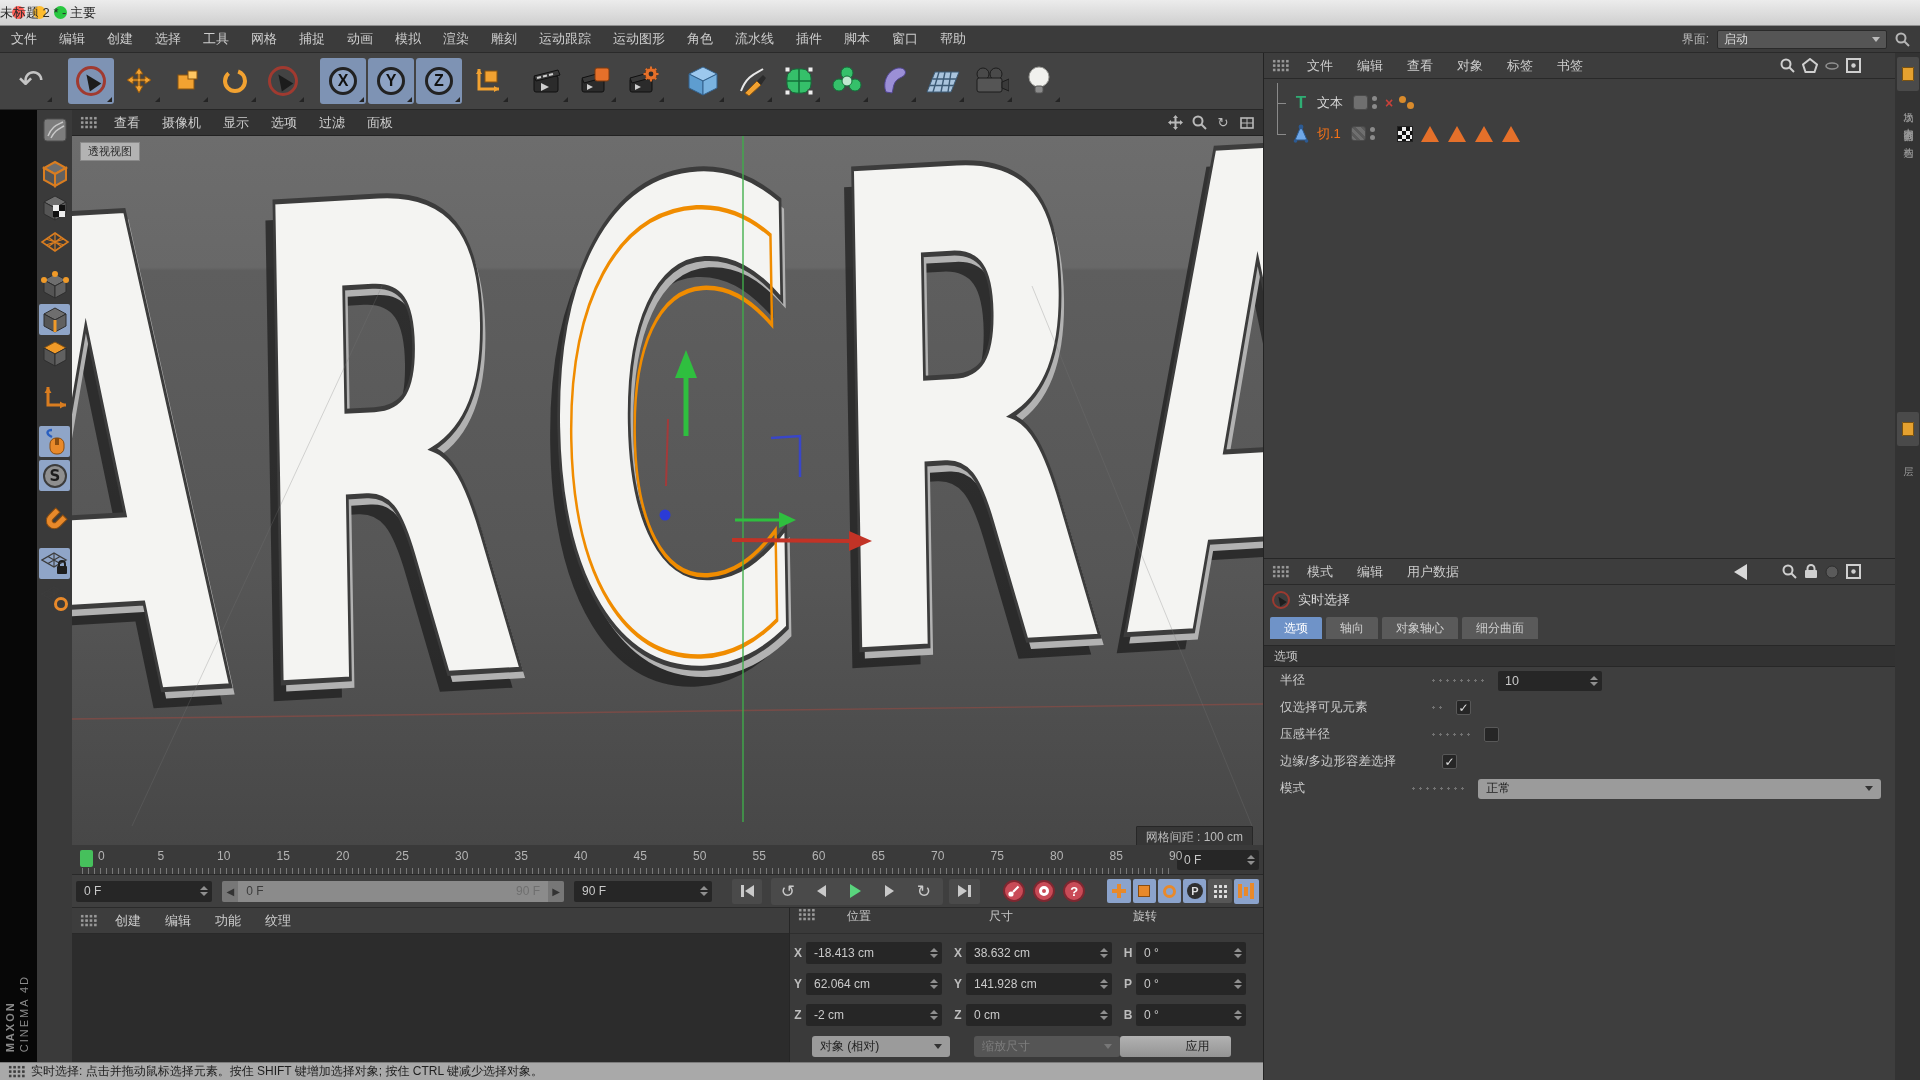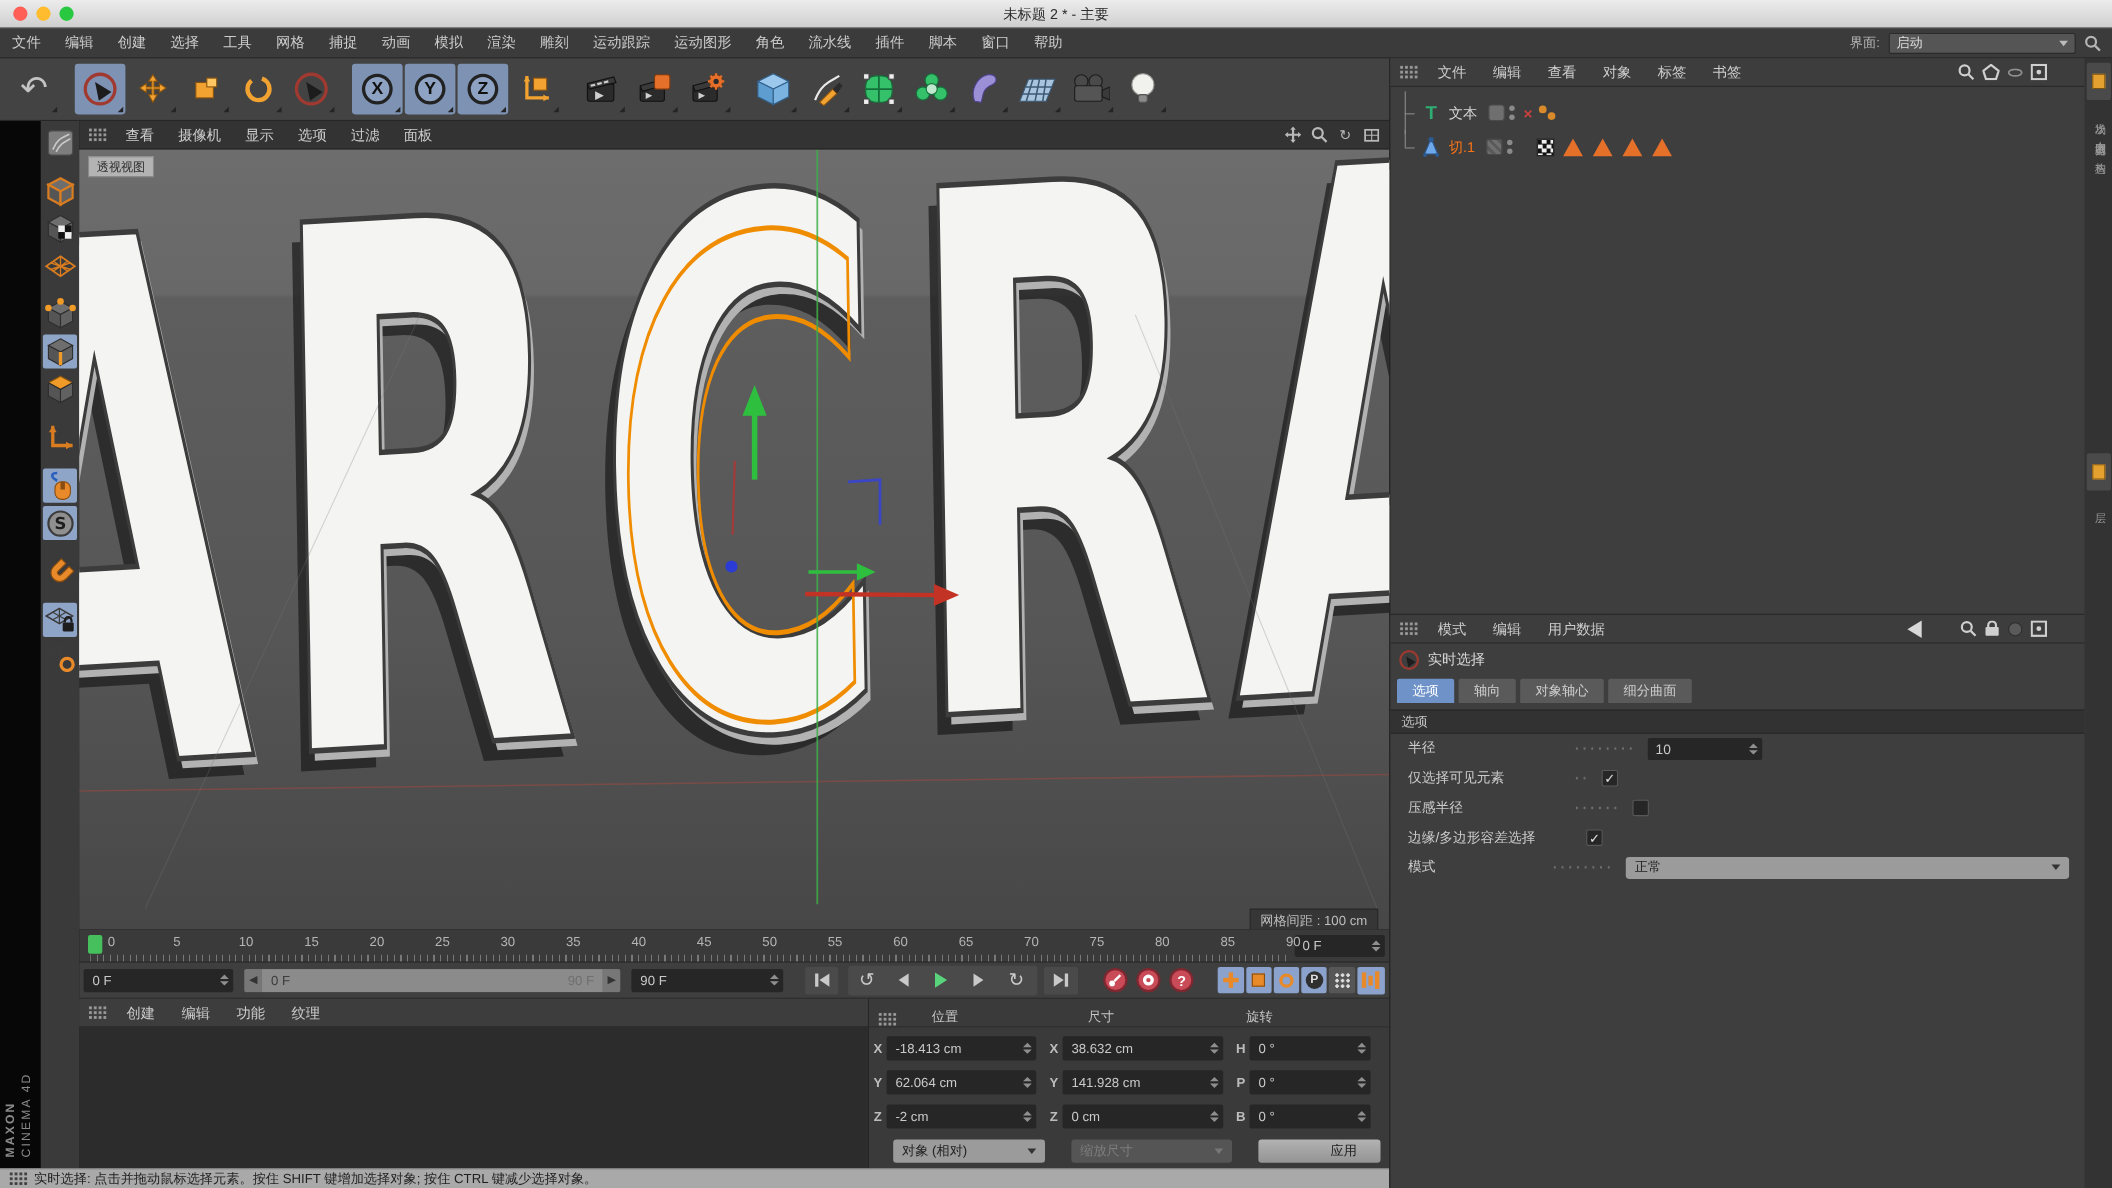--- a/index.html
+++ b/index.html
@@ -8,21 +8,21 @@
   .abs { position:absolute; }
   .app { position:relative; width:1920px; height:1080px; background:#0a0a0a; }
 
   
   .titlebar { left:0; top:0; width:1920px; height:26px;
     background:linear-gradient(#ececec,#cfcfcf); border-bottom:1px solid #8f8f8f;
     display:flex; align-items:center; }
   .traffic { display:flex; gap:8px; margin-left:12px; }
   .tl-dot { width:13px; height:13px; border-radius:50%; }
   .tl-red{background:#ff5f57;} .tl-yel{background:#febc2e;} .tl-grn{background:#28c840;}
-  .win-title { position:absolute; left:0; right:0; text-align:center; font-size:13px; color:#2b2b2b; }
+  .win-title { position:absolute; left:0; right:0; font-size:13px; color:#2b2b2b; }
 
   
   .menubar { left:0; top:26px; width:1920px; height:27px; background:#3b3b3b;
     border-bottom:1px solid #2a2a2a; display:flex; align-items:center; }
   .menu-item { font-size:13px; color:#cdcdcd; padding:0 11px; cursor:default; }
   .mb-right { margin-left:auto; display:flex; align-items:center; gap:8px; margin-right:10px; }
   .iface-label { font-size:12px; color:#b5b5b5; }
   .dropdown-sm { width:170px; height:19px; background:#555; border:1px solid #2a2a2a; border-radius:2px;
     color:#ddd; font-size:12px; display:flex; align-items:center; padding:0 6px; }
   .dd-arrow { margin-left:auto; width:0; height:0; border-left:4px solid transparent;
@@ -136,21 +136,21 @@
     display:flex; align-items:center; justify-content:center; gap:2px; }
   .preset i { display:block; width:4px; background:#e8892a; }
 
   
   .bottom { left:0; top:798px; width:1191px; height:264px; background:#343434; display:flex; }
   .mat-mgr { width:718px; height:100%; border-right:1px solid #262626; display:flex; flex-direction:column; }
   .panel-menu { height:26px; background:#3d3d3d; border-bottom:1px solid #292929; display:flex; align-items:center; }
   .panel-menu .menu-item { font-size:13px; padding:0 12px; }
   .mat-body { flex:1; background:#2c2c2c; }
   .coord-mgr { width:473px; height:100%; background:#3a3a3a; font-size:12px; color:#c7c7c7; position:relative; }
-  .coord-head { height:26px; display:flex; align-items:flex-end; border-bottom:1px solid #2e2e2e; }
+  .coord-head { height:26px; display:flex; align-items:flex-start; border-bottom:1px solid #2e2e2e; }
   .coord-head .t1{ margin-left:26px; } .coord-head .t2{ margin-left:118px; } .coord-head .t3{ margin-left:120px; }
   .crow { display:flex; align-items:center; height:24px; margin-top:7px; }
   .caxis { width:16px; text-align:center; color:#bdbdbd; font-weight:bold; font-size:12px; }
   .cfield { height:22px; background:#262626; border-radius:2px; color:#cacaca; display:flex; align-items:center;
     padding:0 4px 0 8px; }
   .cf1 { width:136px; margin-right:8px; } .cf2 { width:146px; margin-right:8px; } .cf3 { width:110px; }
   .cbot { display:flex; align-items:center; margin-top:9px; }
   .cdrop { height:21px; border-radius:3px; background:#9b9b9b; color:#222; display:flex; align-items:center;
     padding:0 8px; font-size:12px; }
   .cdrop .dd-arrow { border-top-color:#333; }
@@ -788,21 +788,21 @@
         </div>
         <div class="cbot">
           <div class="cdrop" style="margin-left:22px; width:138px;">
             <span>对象 (相对)</span>
               <span class="dd-arrow"></span>
           </div>
           <div class="cdrop disabled" style="margin-left:24px; width:146px;">
             <span>缩放尺寸</span>
               <span class="dd-arrow"></span>
           </div>
-          <div class="apply-btn" style="margin-left:24px;padding-left:44px;">应用</div>
+          <div class="apply-btn" style="padding-left:44px;">应用</div>
         </div>
       </div>
     </div>
   </div>
 
   <div class="abs statusbar">
     <span class="grip"></span>
     <span>实时选择: 点击并拖动鼠标选择元素。按住 SHIFT 键增加选择对象; 按住 CTRL 键减少选择对象。</span>
   </div>
 

